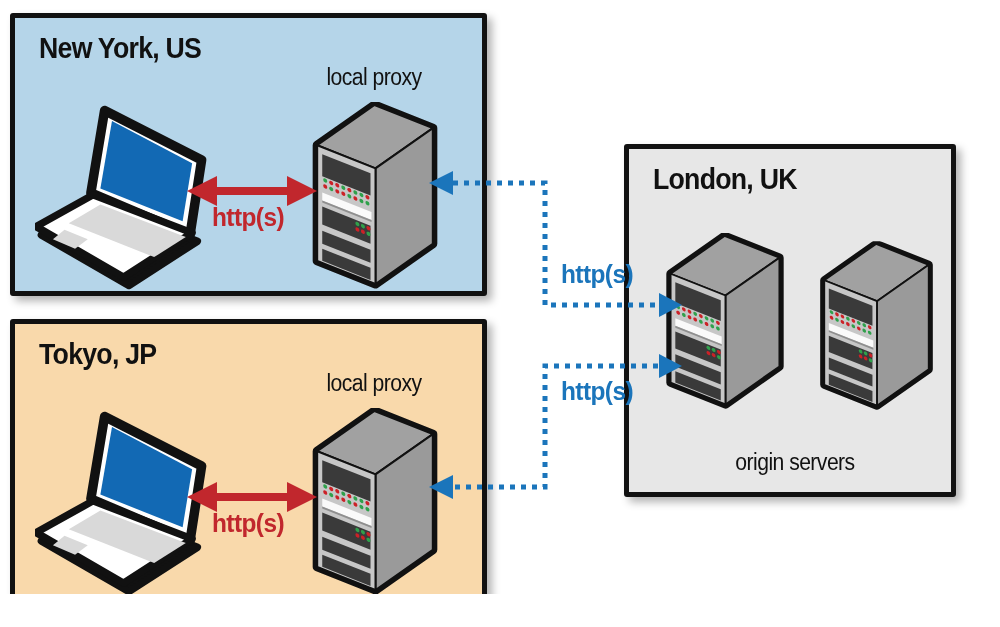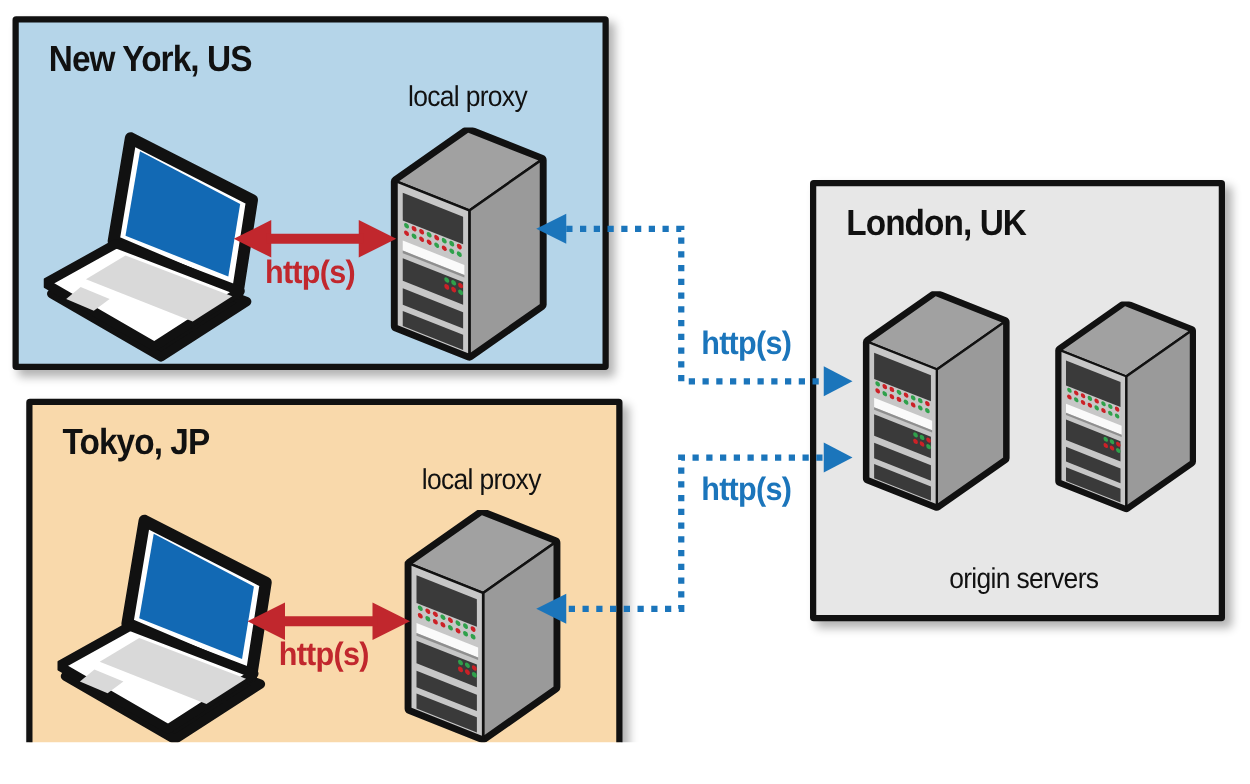--- a/index.html
+++ b/index.html
@@ -9,22 +9,22 @@
   html,body{margin:0;padding:0;background:#fff;}
   .canvas{
     position:relative;width:1000px;height:594px;background:var(--canvas-bg);
     font-family:"Liberation Sans",sans-serif;color:var(--text);overflow:hidden;
   }
   .region{
     position:absolute;border:5px solid var(--border);border-radius:3px;
     box-shadow:5px 5px 8px rgba(0,0,0,.30);box-sizing:border-box;
   }
   .region.ny{left:10px;top:13px;width:477px;height:283px;background:var(--ny-bg);}
-  .region.tokyo{left:10px;top:319px;width:477px;height:283px;background:var(--tokyo-bg);margin-left:11px;}
-  .region.london{left:648px;top:144px;width:332px;height:353px;background:var(--london-bg);}
+  .region.tokyo{left:10px;top:319px;width:477px;height:283px;background:var(--tokyo-bg);}
+  .region.london{left:624px;top:144px;width:332px;height:353px;background:var(--london-bg);}
   .region-title{
     position:absolute;left:24px;top:14px;font-size:29px;font-weight:700;
     letter-spacing:-.8px;transform:scaleX(.92);transform-origin:0 50%;white-space:nowrap;
   }
   .sub-label{
     position:absolute;font-size:23px;font-weight:400;letter-spacing:-.6px;
     text-align:center;transform:scaleX(.92);white-space:nowrap;
   }
   .proxy-label{left:254px;top:46px;width:210px;}
   .origin-label{left:16px;top:300px;width:300px;}

